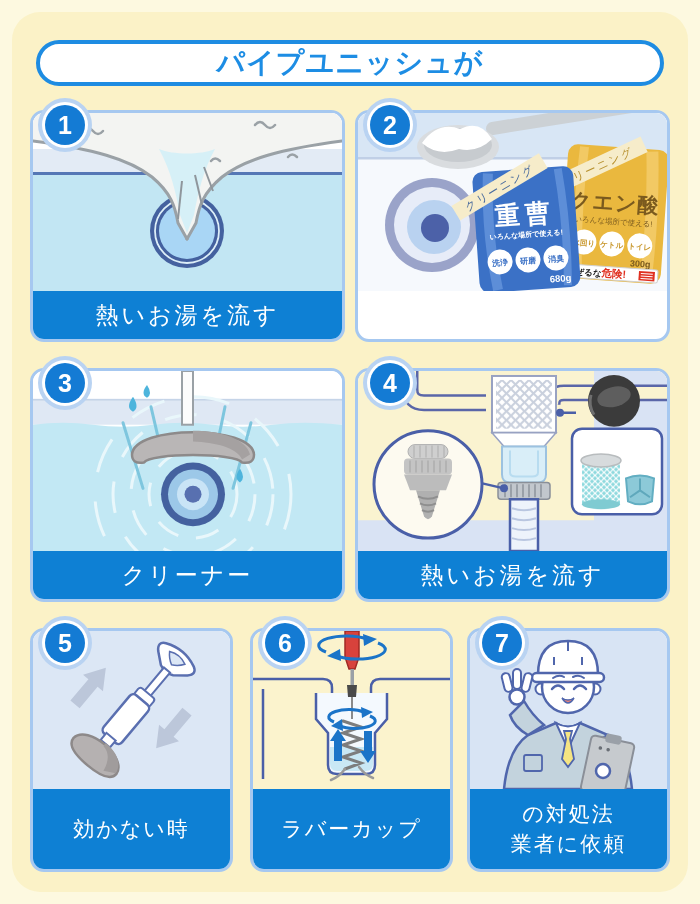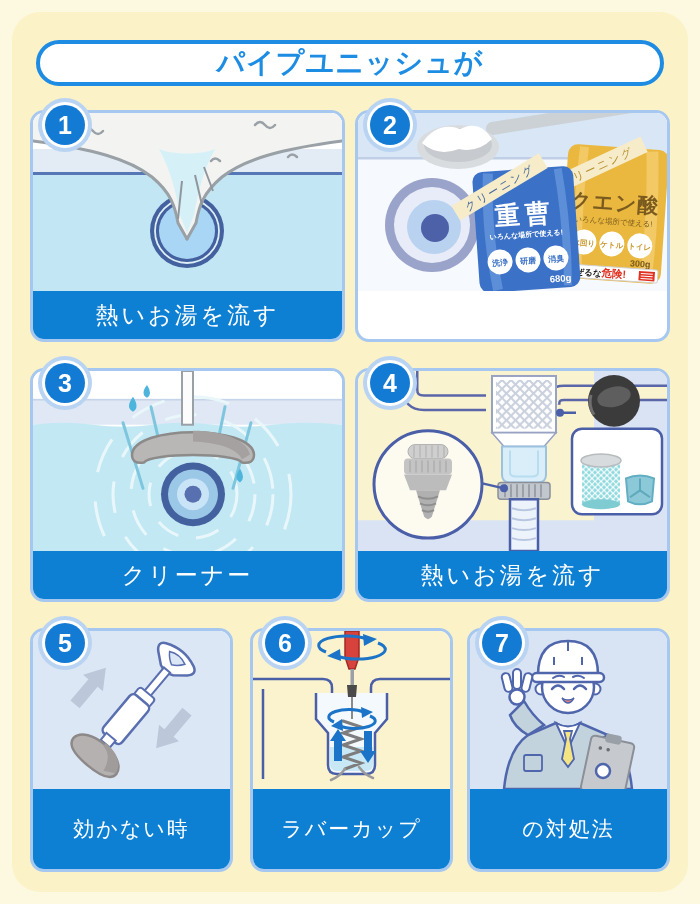--- a/index.html
+++ b/index.html
@@ -394,16 +394,17 @@
             <rect x="130" y="103" width="16" height="9" rx="3" fill="#9aa0a8"></rect>
             <circle cx="127" cy="119" r="1.8" fill="#6a6f76"></circle>
             <circle cx="135" cy="119" r="1.8" fill="#6a6f76"></circle>
           </g>
           <circle cx="133" cy="140" r="7" fill="#ffffff" stroke="#5066ac" stroke-width="2.5"></circle>
         </g>
       </svg>
     </div>
     <div class="band tall">
       <div>の対処法</div>
+      <div>業者に依頼</div>
     </div>
   </div>
   <div class="badge">7</div>
 </div>
 
 </body></html>

